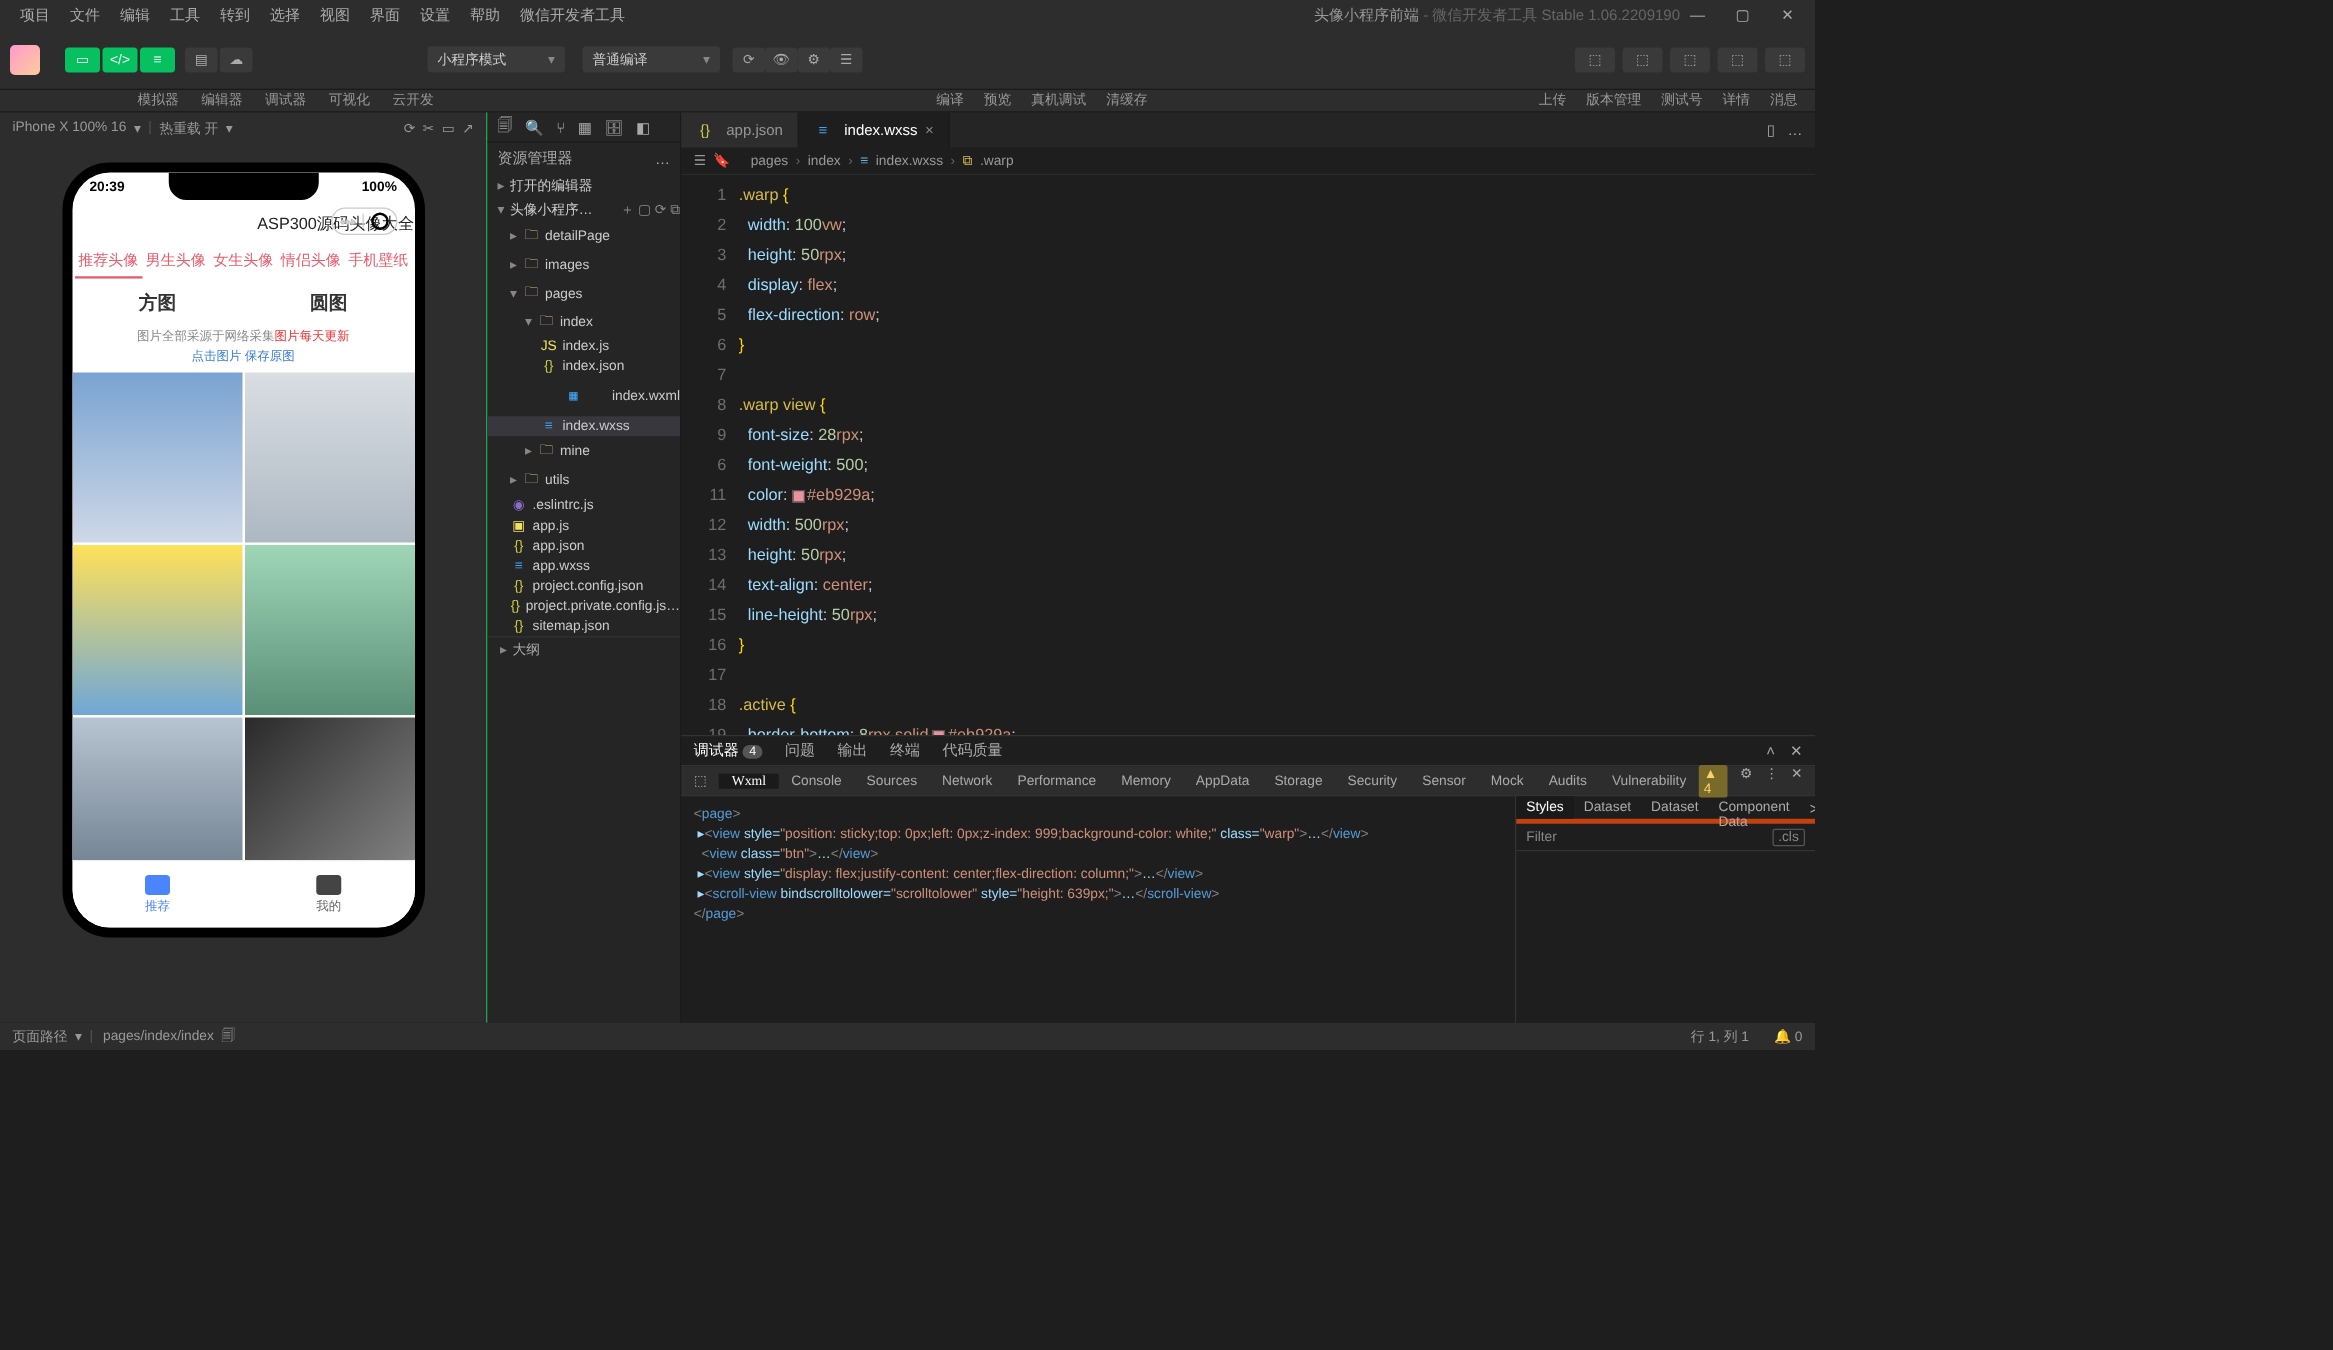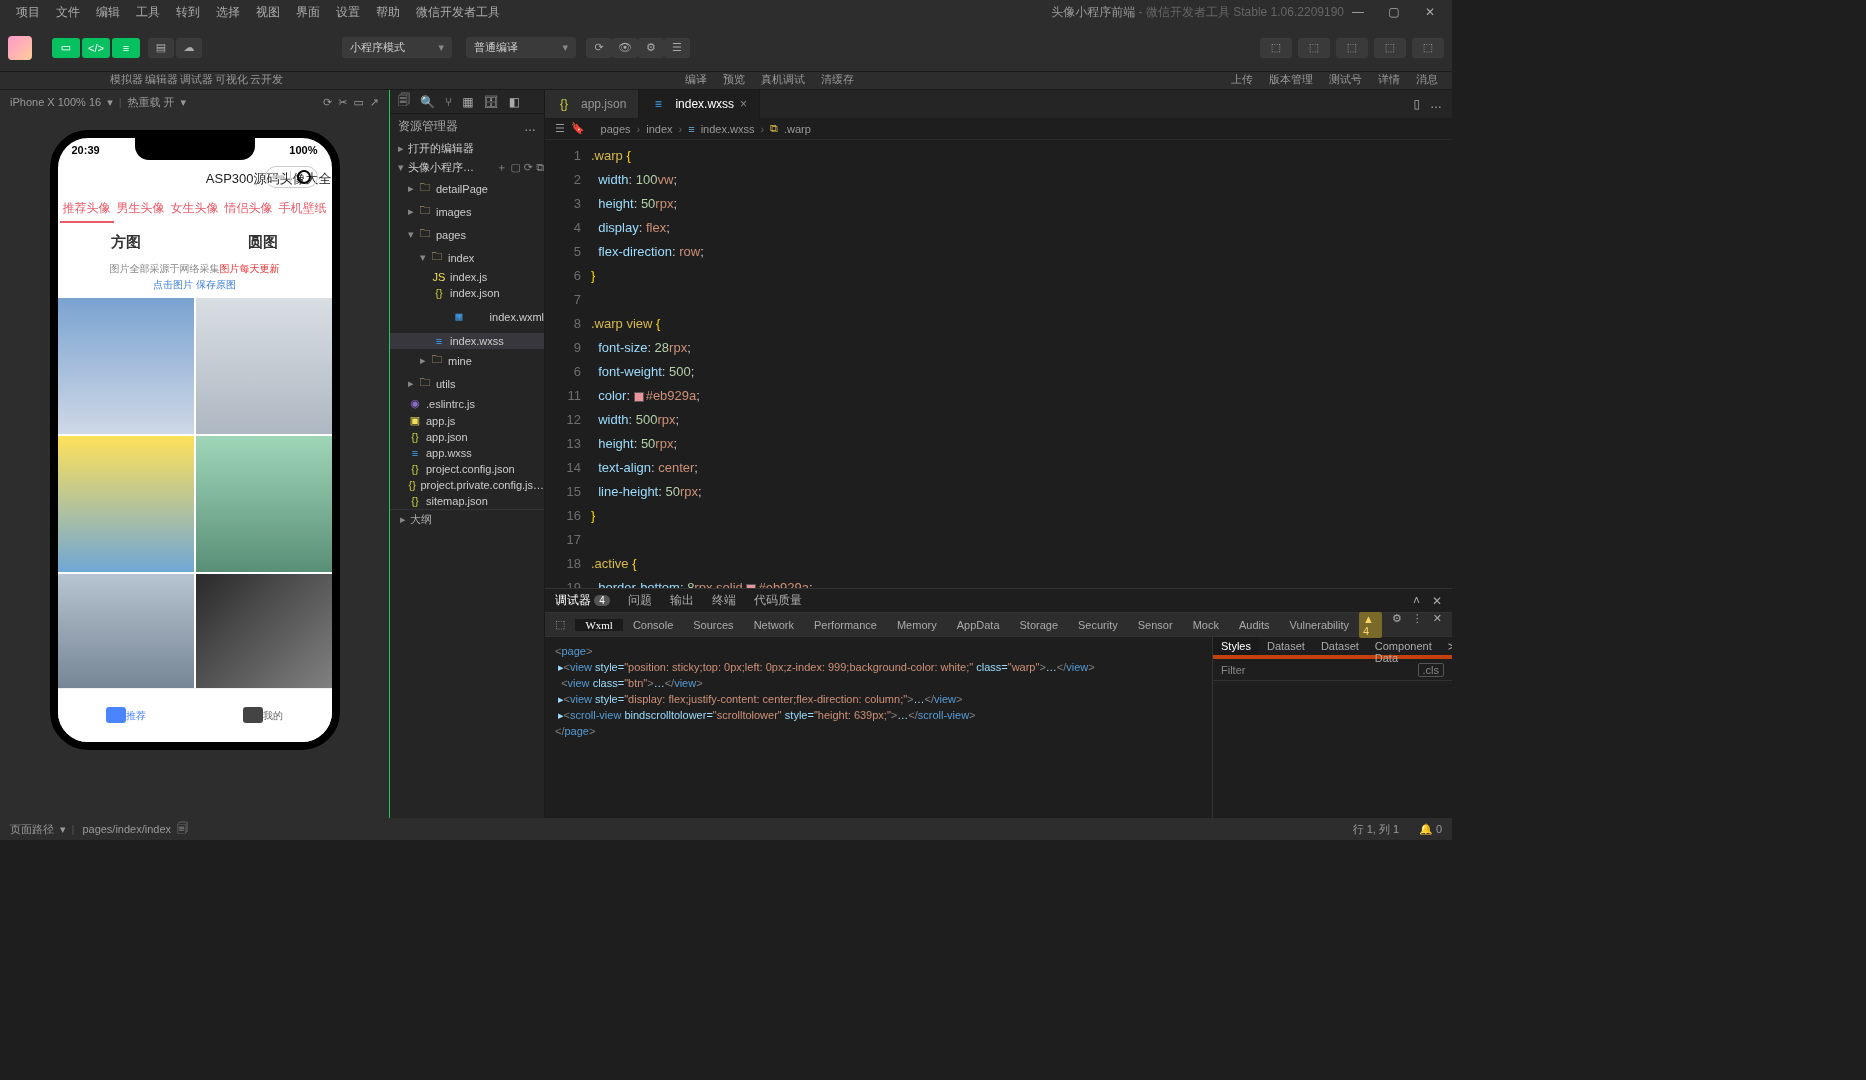--- a/index.html
+++ b/index.html
@@ -42,21 +42,21 @@
 .tip2 { text-align: center; font-size: 10px; color: #3b7dd8; margin-top: 2px; }
 .grid { display: grid; grid-template-columns: 1fr 1fr; gap: 2px; margin-top: 6px; }
 .grid-cell { aspect-ratio: 1; background: linear-gradient(135deg,#789,#abc); }
 .gc1 { background: linear-gradient(180deg,#7aa3d1,#cfd8e6); }
 .gc2 { background: linear-gradient(180deg,#d9dee3,#aeb8c2); }
 .gc3 { background: linear-gradient(180deg,#ffe15a,#6fa7d6); }
 .gc4 { background: linear-gradient(180deg,#9fd6b8,#5a8f77); }
 .gc5 { background: linear-gradient(180deg,#b7c4d1,#6a7a8a); }
 .gc6 { background: linear-gradient(135deg,#2a2a2a,#888); }
 .tabbar { position: absolute; bottom: 0; left: 0; right: 0; height: 54px; background: #fff; border-top: 1px solid #eee; display: flex; }
-.tabbtn { flex: 1; display: flex; flex-direction: row; align-items: center; justify-content: center; font-size: 10px; color: #666; }
+.tabbtn { flex: 1; display: flex; flex-direction: column; align-items: center; justify-content: center; font-size: 10px; color: #666; }
 .tabbtn.active { color: #4a85ff; }
 .tab-ico { width: 20px; height: 16px; background: #444; border-radius: 3px; margin-bottom: 2px; }
 .tabbtn.active .tab-ico { background: #4a85ff; }
 .explorer { width: 155px; background: #252526; border-right: 1px solid #1a1a1a; font-size: 12px; }
 .exp-iconbar { height: 24px; display: flex; align-items: center; gap: 10px; padding: 0 8px; color: #aaa; border-bottom: 1px solid #1a1a1a; }
 .exp-title { padding: 4px 8px; color: #aaa; display: flex; justify-content: space-between; align-items: center; }
 .tree { font-size: 11px; }
 .tree-row { display: flex; align-items: center; padding: 2px 0 2px 8px; color: #ccc; cursor: pointer; white-space: nowrap; overflow: hidden; text-overflow: ellipsis; }
 .tree-row.sel { background: #37373d; }
 .caret { width: 10px; color: #888; display: inline-block; }
@@ -104,21 +104,21 @@
 .str { color: #ce9178; }
 .ang { color: #808080; }
 .styles-panel { width: 240px; border-left: 1px solid #333; display: flex; flex-direction: column; }
 .sp-tabs { height: 22px; display: flex; font-size: 11px; border-bottom: 4px solid #c2410c; }
 .sp-tab { padding: 3px 8px; color: #aaa; }
 .sp-tab.active { background: #1a1a1a; color: #fff; }
 .sp-filter { height: 22px; display: flex; align-items: center; justify-content: space-between; padding: 0 8px; font-size: 11px; color: #888; border-bottom: 1px solid #333; }
 .cls-btn { border: 1px solid #555; padding: 0 4px; border-radius: 2px; }
 .statusline { height: 22px; background: #2d2d2d; display: flex; align-items: center; padding: 0 10px; color: #999; font-size: 11px; }
 .statusline .sp { flex: 1; }
-.toolbar-sub2 { display: flex; gap: 2px; padding-left: 20px; }
+.toolbar-sub2 { display: flex; gap: 18px; padding-left: 20px; }
 .sep-v { color: #555; }
 .outline-row { height: 20px; display: flex; align-items: center; padding: 0 10px; color: #aaa; font-size: 11px; border-top: 1px solid #333; }
 </style>
 </head>
 <body>
 
 <div class="titlebar">
   <div class="menus" id="menus">
       <div class="menu-item">项目</div>
       <div class="menu-item">文件</div>

